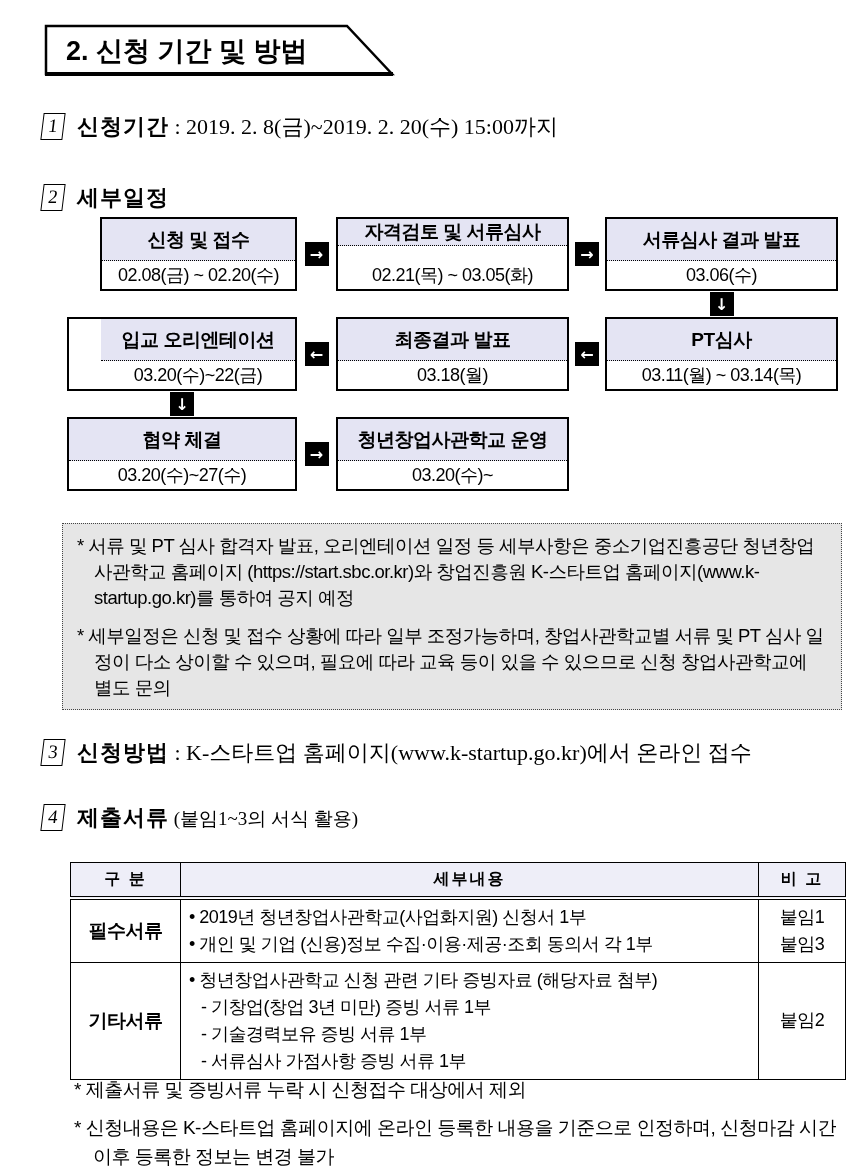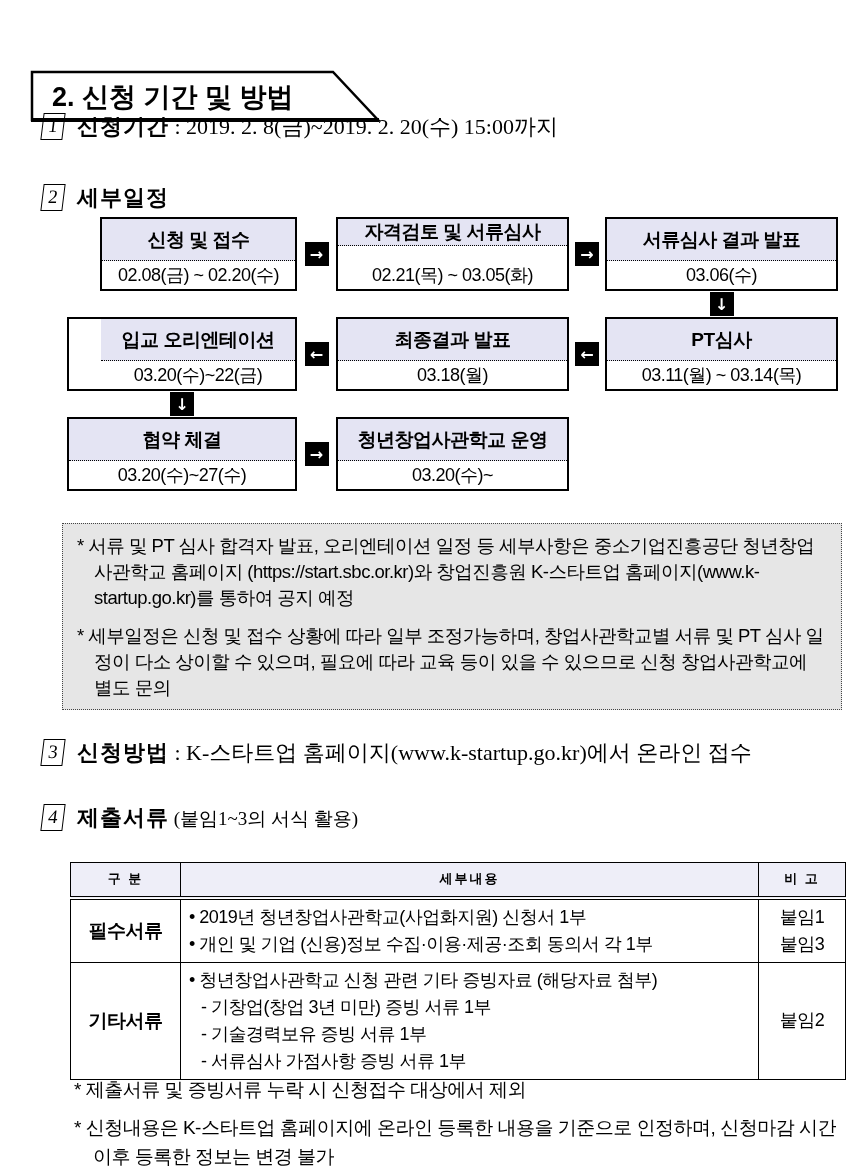--- a/index.html
+++ b/index.html
@@ -5,21 +5,21 @@
   * { margin:0; padding:0; box-sizing:border-box; }
   html,body { background:#ffffff; }
   .page {
     position:relative; width:866px; height:1167px; margin:0 auto;
     background:#ffffff; color:#000;
     font-family:"Liberation Serif","DejaVu Serif",serif;
     overflow:hidden;
   }
 
   
-  .banner { position:absolute; left:30px; top:24px;margin-top:46px; }
+  .banner { position:absolute; left:44px; top:24px; }
   .banner-text {
     font-family:"Liberation Sans","DejaVu Sans",sans-serif;
     font-weight:bold; font-size:27px;
   }
 
   
   .item { position:absolute; left:42px; font-size:22px; white-space:nowrap; }
   .num-box {
     display:inline-block; border:1.5px solid #000; min-width:22px; text-align:center;
     padding:0 5px 1px; font-size:19px; line-height:24px; margin-right:13px;
@@ -67,21 +67,21 @@
 
   
   .doc-table {
     position:absolute; left:70px; top:862px; width:776px;
     border-collapse:collapse;
     font-family:"Liberation Sans","DejaVu Sans",sans-serif;
     font-size:18px; letter-spacing:-0.5px;
   }
   .doc-table th, .doc-table td { border:1.5px solid #000; vertical-align:middle; }
   .doc-table th {
-    background:#eeeef8; font-weight:bold; font-size:13px; height:35px;
+    background:#eeeef8; font-weight:bold; font-size:16px; height:35px;
     border-bottom:4px double #000; letter-spacing:2px;
   }
   .doc-table .col-cat  { width:110px; }
   .doc-table .col-note { width:87px; }
   td.cat  { text-align:center; font-weight:bold; font-size:19px; }
   td.detail { padding:4px 8px; line-height:27px; }
   td.detail .ind { padding-left:12px; }
   td.note { text-align:center; line-height:27px; }
   .doc-table tr.r1 td { height:60px; }
   .doc-table tr.r2 td { height:102px; }

